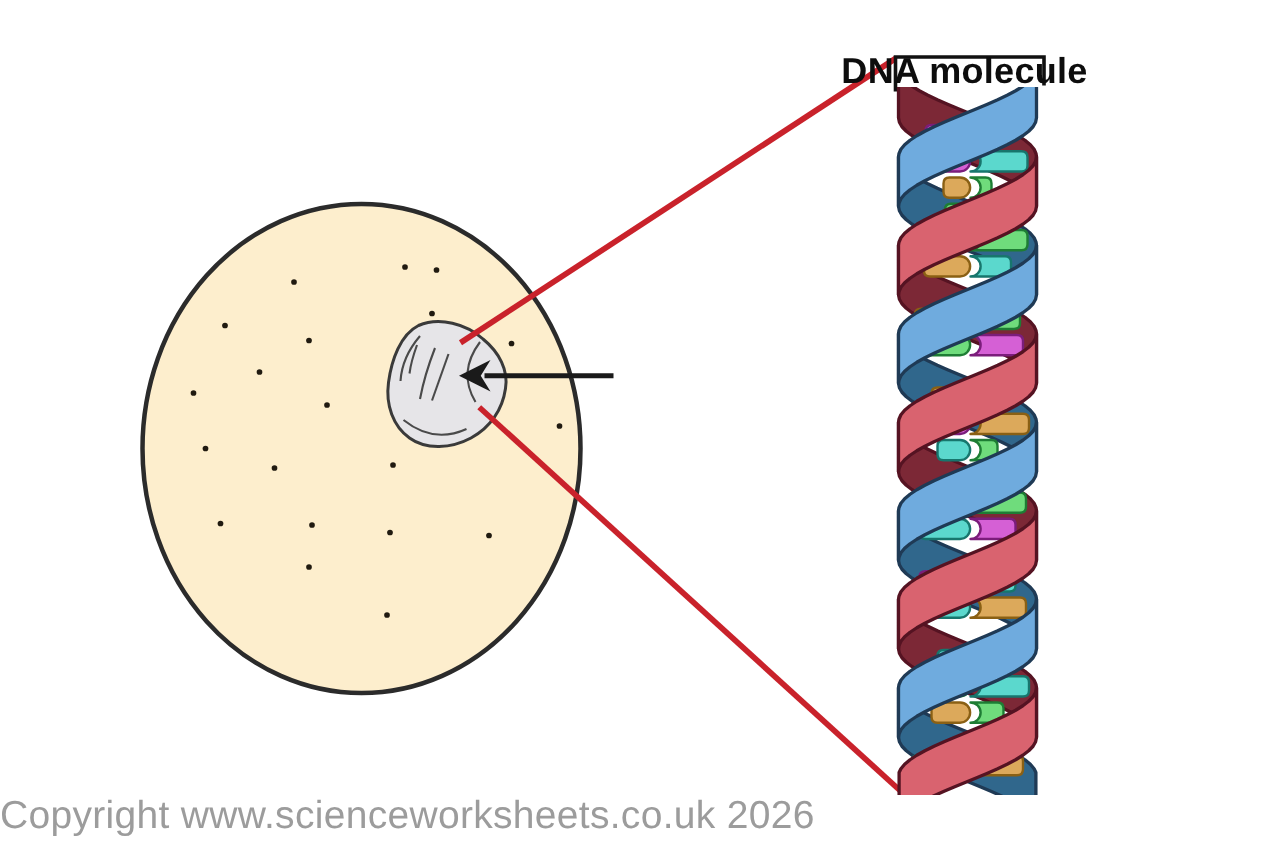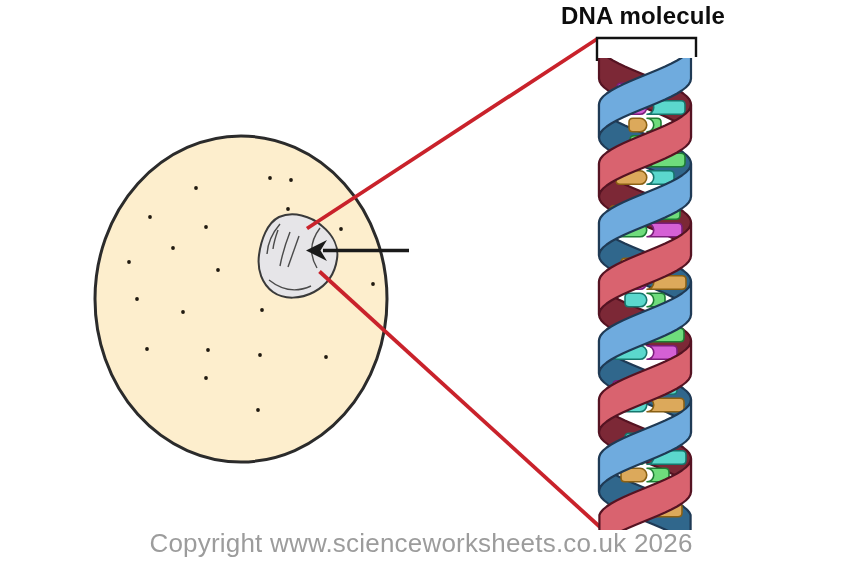--- a/index.html
+++ b/index.html
@@ -5,21 +5,21 @@
   html,body{margin:0;padding:0;background:#fff;}
   .stage{
     position:relative;width:842px;height:564px;background:#ffffff;overflow:hidden;
     font-family:"Liberation Sans",sans-serif;
   }
   .stage svg{position:absolute;left:0;top:0;}
   .lbl{position:absolute;font-weight:600;font-size:24px;letter-spacing:.2px;white-space:nowrap;}
   .lbl.dna{left:643px;top:2px;transform:translateX(-50%);}
   .lbl.chrom{left:413px;top:236px;}
   .copyright{
-    position:absolute;left:0;top:528px;width:100%;text-align:center;
+    position:absolute;left:0;top:528px;width:100%;
     font-size:26px;font-weight:400;letter-spacing:.2px;white-space:nowrap;
   }
 </style>
 </head>
 <body>
 
 <div class="stage">
 
   <svg width="842" height="564" viewBox="0 0 842 564">
     <defs>
@@ -121,15 +121,15 @@
         <path d="M691.0,104.5L691.0,104.5L690.4,107.5L688.7,110.5L685.8,113.5L681.9,116.5L677.1,119.5L671.4,122.5L665.1,125.5L658.3,128.5L651.1,131.5L643.8,134.5L636.5,137.5L629.4,140.5L622.7,143.5L616.6,146.5L611.2,149.5L606.7,152.5L603.1,155.5L600.6,158.5L599.3,161.5L599.0,163.5L599.0,196.5L599.3,194.5L600.6,191.5L603.1,188.5L606.7,185.5L611.2,182.5L616.6,179.5L622.7,176.5L629.4,173.5L636.5,170.5L643.8,167.5L651.1,164.5L658.3,161.5L665.1,158.5L671.4,155.5L677.1,152.5L681.9,149.5L685.8,146.5L688.7,143.5L690.4,140.5L691.0,137.5Z" fill="#d9636f" stroke="#551322" stroke-width="2.2" stroke-linejoin="round"></path>
         <path d="M691.0,163.5L691.0,163.5L690.4,166.5L688.7,169.5L685.8,172.5L681.9,175.5L677.1,178.5L671.4,181.5L665.1,184.5L658.3,187.5L651.1,190.5L643.8,193.5L636.5,196.5L629.4,199.5L622.7,202.5L616.6,205.5L611.2,208.5L606.7,211.5L603.1,214.5L600.6,217.5L599.3,220.5L599.0,222.5L599.0,255.5L599.3,253.5L600.6,250.5L603.1,247.5L606.7,244.5L611.2,241.5L616.6,238.5L622.7,235.5L629.4,232.5L636.5,229.5L643.8,226.5L651.1,223.5L658.3,220.5L665.1,217.5L671.4,214.5L677.1,211.5L681.9,208.5L685.8,205.5L688.7,202.5L690.4,199.5L691.0,196.5Z" fill="#6fabde" stroke="#1f3a55" stroke-width="2.2" stroke-linejoin="round"></path>
         <path d="M691.0,222.5L691.0,222.5L690.4,225.5L688.7,228.5L685.8,231.5L681.9,234.5L677.1,237.5L671.4,240.5L665.1,243.5L658.3,246.5L651.1,249.5L643.8,252.5L636.5,255.5L629.4,258.5L622.7,261.5L616.6,264.5L611.2,267.5L606.7,270.5L603.1,273.5L600.6,276.5L599.3,279.5L599.0,281.5L599.0,314.5L599.3,312.5L600.6,309.5L603.1,306.5L606.7,303.5L611.2,300.5L616.6,297.5L622.7,294.5L629.4,291.5L636.5,288.5L643.8,285.5L651.1,282.5L658.3,279.5L665.1,276.5L671.4,273.5L677.1,270.5L681.9,267.5L685.8,264.5L688.7,261.5L690.4,258.5L691.0,255.5Z" fill="#d9636f" stroke="#551322" stroke-width="2.2" stroke-linejoin="round"></path>
         <path d="M691.0,281.5L691.0,281.5L690.4,284.5L688.7,287.5L685.8,290.5L681.9,293.5L677.1,296.5L671.4,299.5L665.1,302.5L658.3,305.5L651.1,308.5L643.8,311.5L636.5,314.5L629.4,317.5L622.7,320.5L616.6,323.5L611.2,326.5L606.7,329.5L603.1,332.5L600.6,335.5L599.3,338.5L599.0,340.5L599.0,373.5L599.3,371.5L600.6,368.5L603.1,365.5L606.7,362.5L611.2,359.5L616.6,356.5L622.7,353.5L629.4,350.5L636.5,347.5L643.8,344.5L651.1,341.5L658.3,338.5L665.1,335.5L671.4,332.5L677.1,329.5L681.9,326.5L685.8,323.5L688.7,320.5L690.4,317.5L691.0,314.5Z" fill="#6fabde" stroke="#1f3a55" stroke-width="2.2" stroke-linejoin="round"></path>
         <path d="M691.0,340.5L691.0,340.5L690.4,343.5L688.7,346.5L685.8,349.5L681.9,352.5L677.1,355.5L671.4,358.5L665.1,361.5L658.3,364.5L651.1,367.5L643.8,370.5L636.5,373.5L629.4,376.5L622.7,379.5L616.6,382.5L611.2,385.5L606.7,388.5L603.1,391.5L600.6,394.5L599.3,397.5L599.0,399.5L599.0,432.5L599.3,430.5L600.6,427.5L603.1,424.5L606.7,421.5L611.2,418.5L616.6,415.5L622.7,412.5L629.4,409.5L636.5,406.5L643.8,403.5L651.1,400.5L658.3,397.5L665.1,394.5L671.4,391.5L677.1,388.5L681.9,385.5L685.8,382.5L688.7,379.5L690.4,376.5L691.0,373.5Z" fill="#d9636f" stroke="#551322" stroke-width="2.2" stroke-linejoin="round"></path>
         <path d="M691.0,399.5L691.0,399.5L690.4,402.5L688.7,405.5L685.8,408.5L681.9,411.5L677.1,414.5L671.4,417.5L665.1,420.5L658.3,423.5L651.1,426.5L643.8,429.5L636.5,432.5L629.4,435.5L622.7,438.5L616.6,441.5L611.2,444.5L606.7,447.5L603.1,450.5L600.6,453.5L599.3,456.5L599.0,458.5L599.0,491.5L599.3,489.5L600.6,486.5L603.1,483.5L606.7,480.5L611.2,477.5L616.6,474.5L622.7,471.5L629.4,468.5L636.5,465.5L643.8,462.5L651.1,459.5L658.3,456.5L665.1,453.5L671.4,450.5L677.1,447.5L681.9,444.5L685.8,441.5L688.7,438.5L690.4,435.5L691.0,432.5Z" fill="#6fabde" stroke="#1f3a55" stroke-width="2.2" stroke-linejoin="round"></path>
         <path d="M691.0,458.5L691.0,458.5L690.4,461.5L688.7,464.5L685.8,467.5L681.9,470.5L677.1,473.5L671.4,476.5L665.1,479.5L658.3,482.5L651.1,485.5L643.8,488.5L636.5,491.5L629.4,494.5L622.7,497.5L616.6,500.5L611.2,503.5L606.7,506.5L603.1,509.5L600.6,512.5L599.4,515.0L599.4,548.0L600.6,545.5L603.1,542.5L606.7,539.5L611.2,536.5L616.6,533.5L622.7,530.5L629.4,527.5L636.5,524.5L643.8,521.5L651.1,518.5L658.3,515.5L665.1,512.5L671.4,509.5L677.1,506.5L681.9,503.5L685.8,500.5L688.7,497.5L690.4,494.5L691.0,491.5Z" fill="#d9636f" stroke="#551322" stroke-width="2.2" stroke-linejoin="round"></path>
       </g>
   </svg>
 
-  <div class="lbl dna" style="color: rgb(13, 13, 13);">DNA molecule</div>
+  <div class="lbl dna" style="color: rgb(13, 13, 13); margin-top: 32px;">DNA molecule</div>
   <div class="copyright" style="color: rgb(156, 156, 156);">Copyright www.scienceworksheets.co.uk 2026</div>
 </div>
 
 </body></html>

